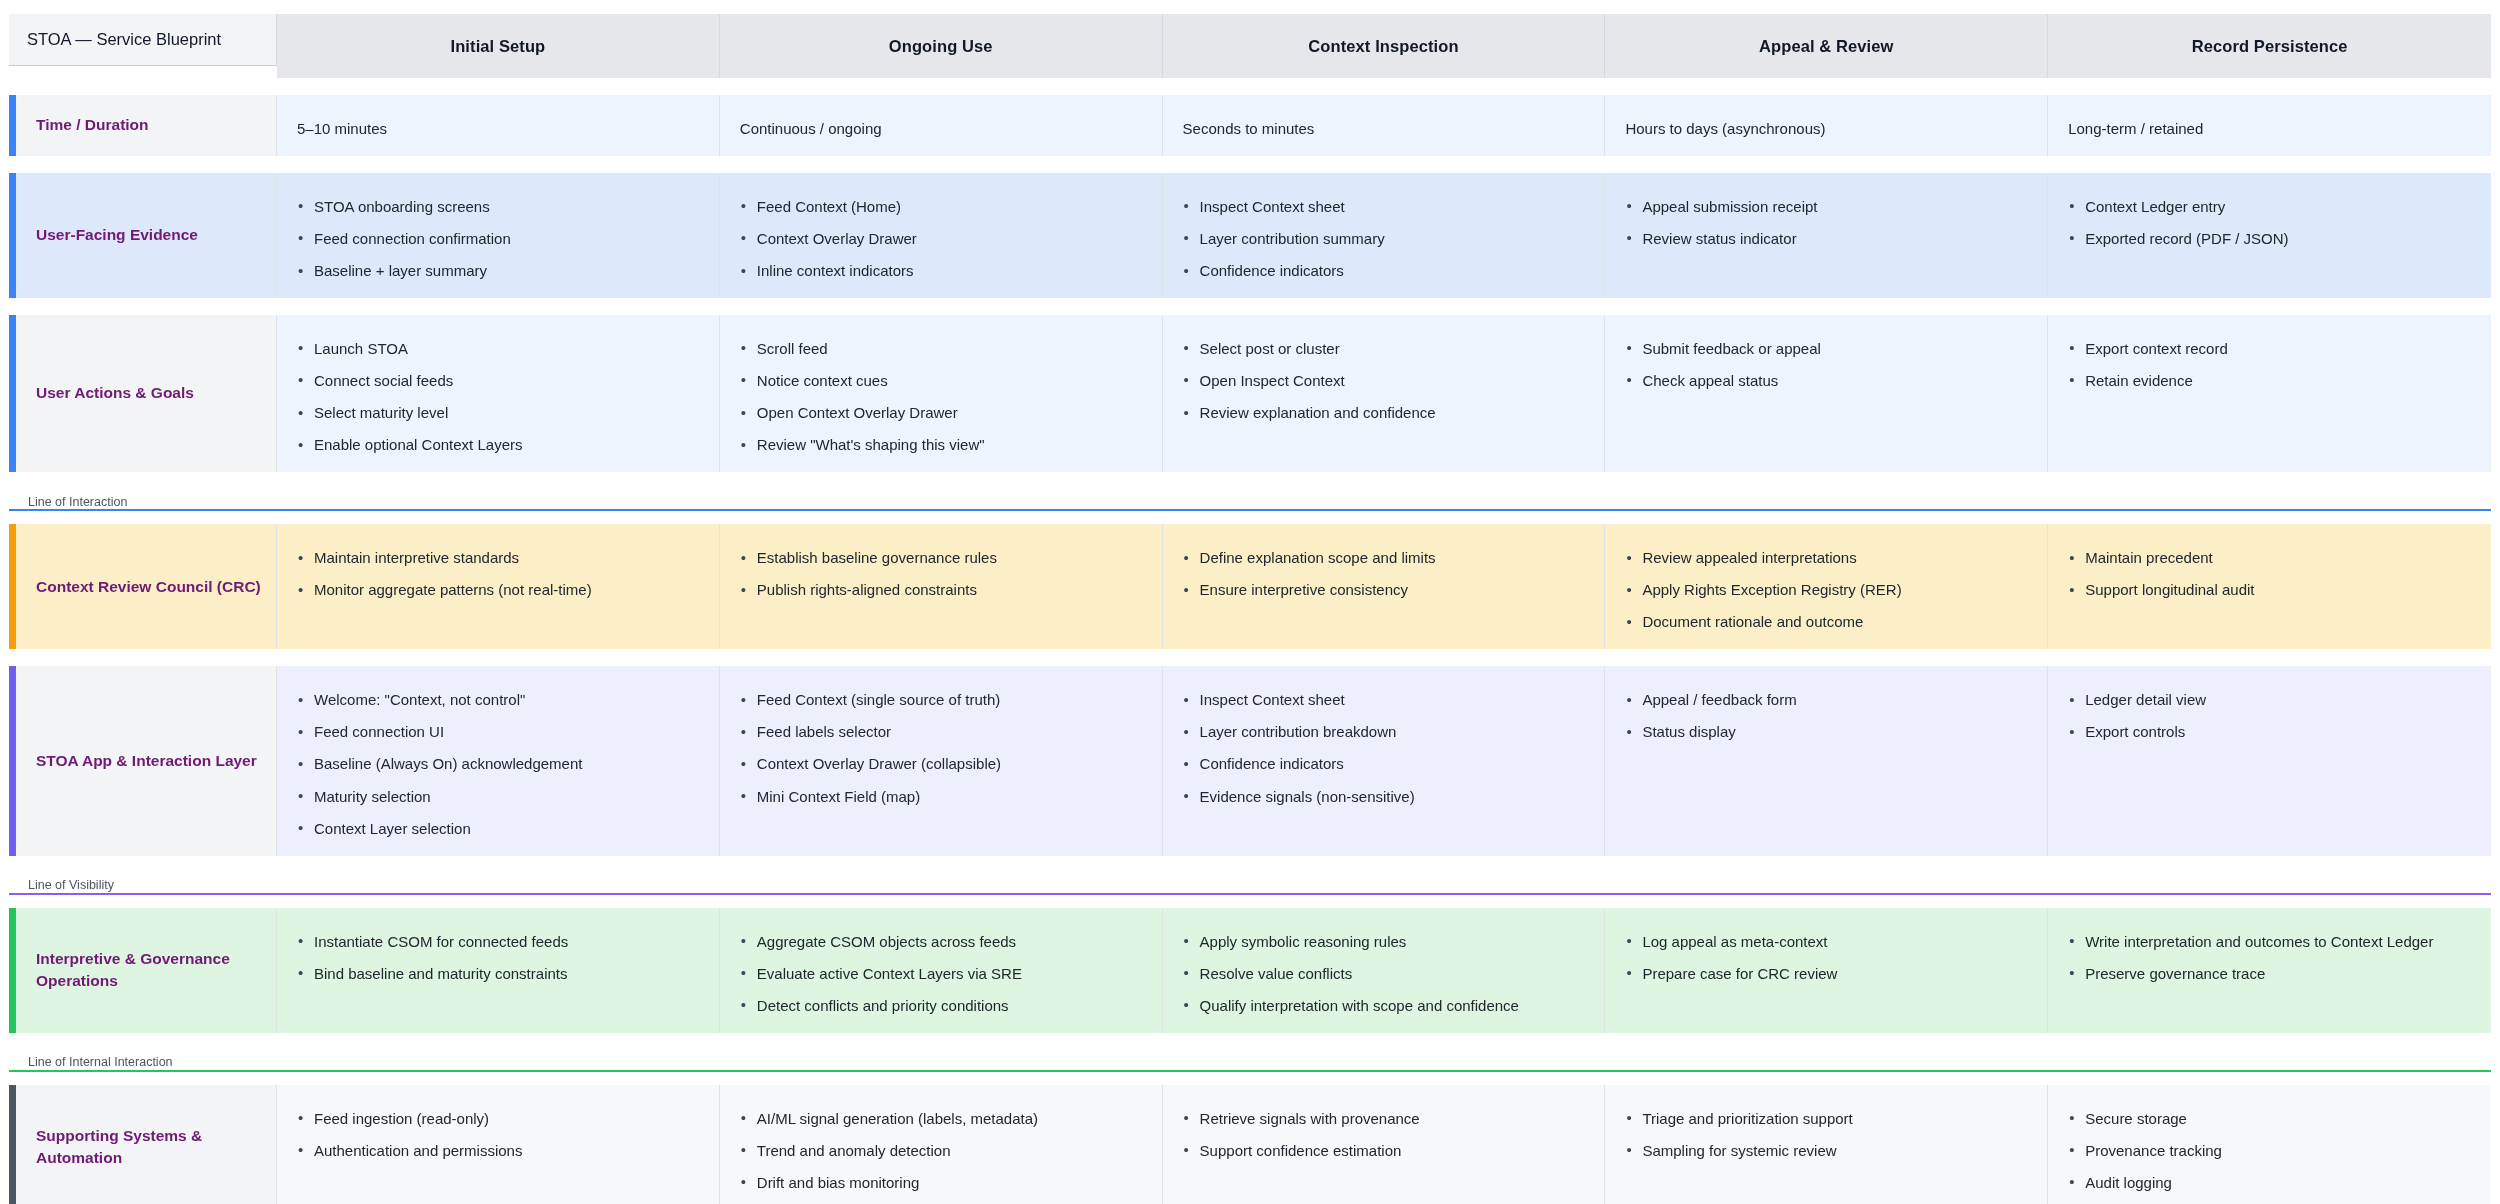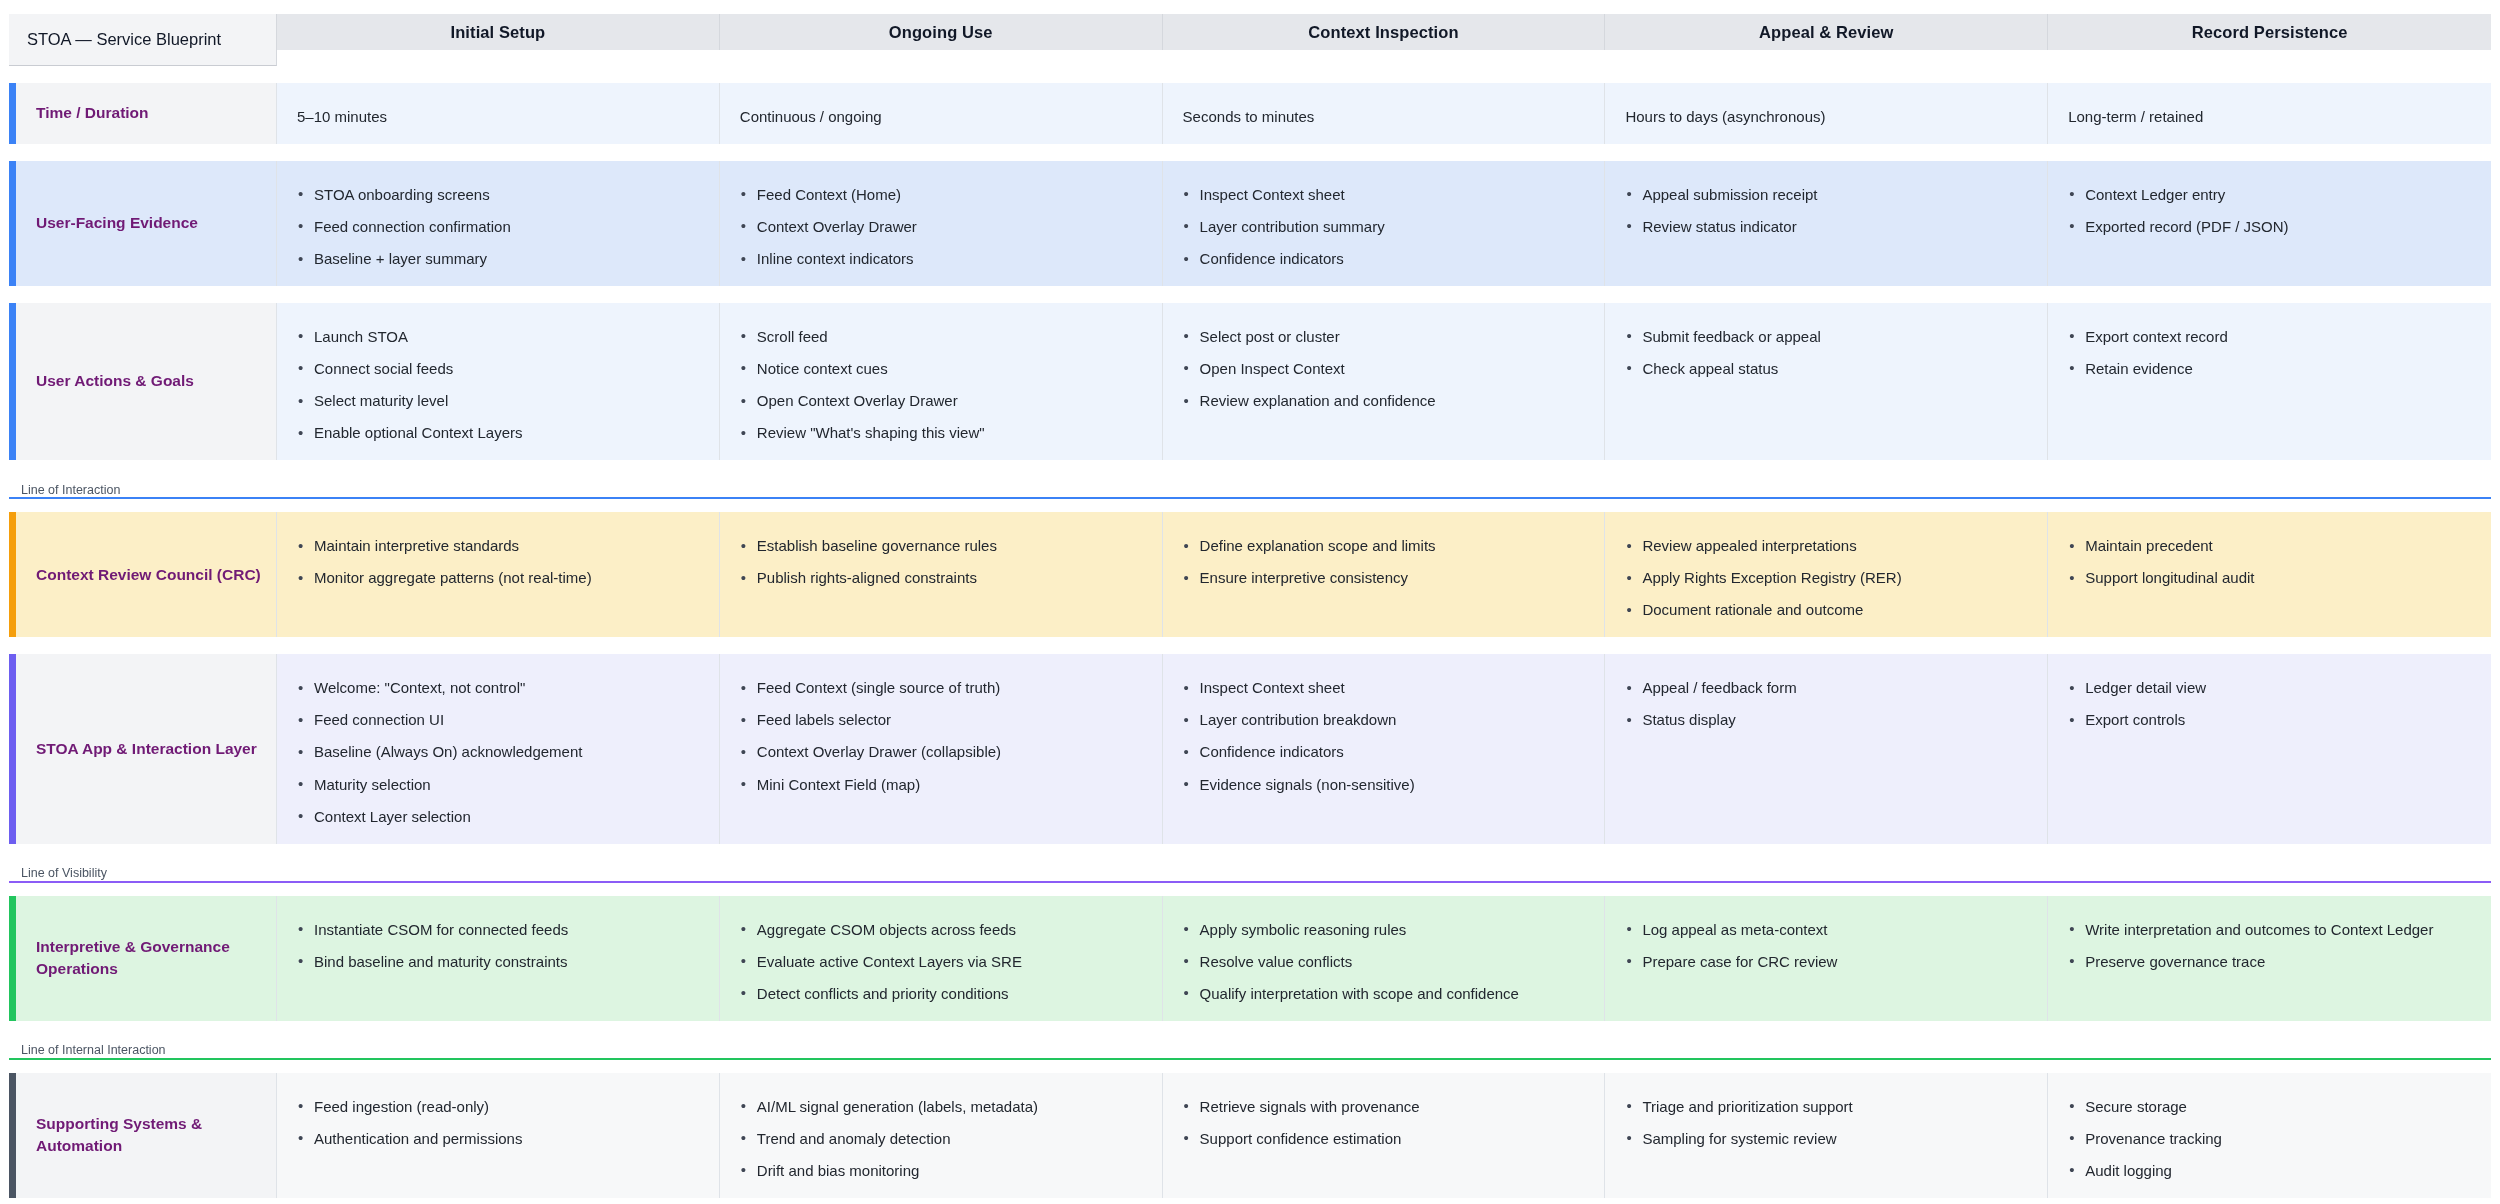--- a/index.html
+++ b/index.html
@@ -27,21 +27,21 @@
     width: 2482px;
     margin: 0 auto;
   }
 
   
   .header-row { margin-bottom: 17px; }
 
   .header-cell {
     background: #e5e7eb;
     border-right: 1px solid #d5d8dd;
-    height: 36px;
+    height: 64px;
     display: flex;
     align-items: center;
     justify-content: center;
     font-size: 16.5px;
     font-weight: bold;
     color: #111827;
     letter-spacing: .1px;
   }
   .header-cell:last-child { border-right: none; }
 
@@ -134,21 +134,21 @@
     height: 22px;
   }
   .divider .rule {
     position: absolute;
     left: 0; right: 0;
     bottom: 0;
     height: 2px;
   }
   .divider .dlabel {
     position: absolute;
-    left: 12px;
+    left: 19px;
     bottom: 3px;
     font-size: 12.5px;
     color: #4b5563;
     background: #ffffff;
     padding-right: 10px;
     line-height: 1;
     white-space: nowrap;
   }
 </style>
 </head>

